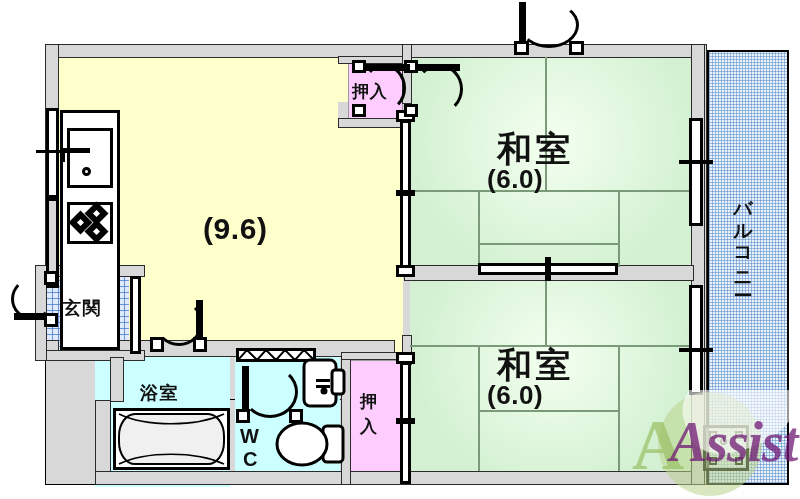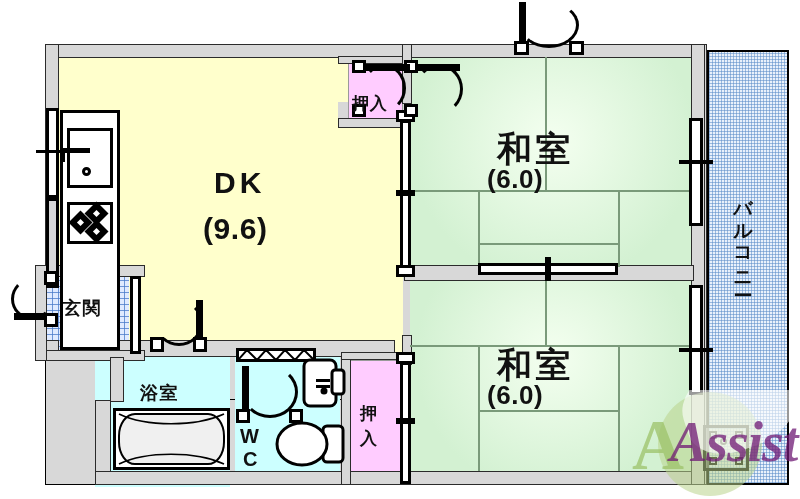--- a/index.html
+++ b/index.html
@@ -35,21 +35,21 @@
   .blk2 {background:#000;}
 
   
   .lbl{position:absolute;color:#111;font-weight:600;white-space:pre;
        letter-spacing:.06em;}
   .lbl-dk   {font-size:30px;letter-spacing:.14em;}
   .lbl-dk2  {font-size:30px;letter-spacing:.02em;}
   .lbl-room {font-size:35px;letter-spacing:.10em;}
   .lbl-room2{font-size:26px;letter-spacing:.02em;}
   .lbl-sm   {font-size:18px;letter-spacing:.08em;}
-  .lbl-osh  {font-size:17px;letter-spacing:.05em;margin-top:12px;}
+  .lbl-osh  {font-size:17px;letter-spacing:.05em;}
   .lbl-wc   {font-size:20px;font-weight:600;letter-spacing:0;}
   .vert     {writing-mode:vertical-rl;text-orientation:upright;font-size:19px;letter-spacing:.16em;}
 
   
   .fix{position:absolute;box-sizing:border-box;border:3px solid #000;background:#fff;}
   .door-arc{position:absolute;box-sizing:border-box;border:3px solid #000;border-radius:100%;
             background:transparent;}
   .jamb{position:absolute;background:#fff;border:3px solid #000;box-sizing:border-box;}
 
   
@@ -259,21 +259,20 @@
     <div class="abs" style="left:14px;top:10px;width:7px;height:7px;border:2px solid #000;border-radius:50%;background:#fff;"></div>
   </div>
 
   <div id="wm">
     <div class="leaf"></div>
     <div class="leafcut"></div>
     <div class="wtextA">A</div>
     <div class="wtext" style="left:40px;">Assist</div>
   </div>
 
-  <div class="lbl lbl-dk" style="left:214px;top:166px;">DK</div>
   <div class="lbl lbl-dk2" style="left:203px;top:212px;">(9.6)</div>
 
   <div class="lbl lbl-room" style="left:497px;top:126px;">和室</div>
   <div class="lbl lbl-room2" style="left:487px;top:164px;">(6.0)</div>
 
   <div class="lbl lbl-room" style="left:497px;top:342px;">和室</div>
   <div class="lbl lbl-room2" style="left:487px;top:380px;">(6.0)</div>
 
   <div class="lbl lbl-sm" style="left:63px;top:296px;">玄関</div>
 

